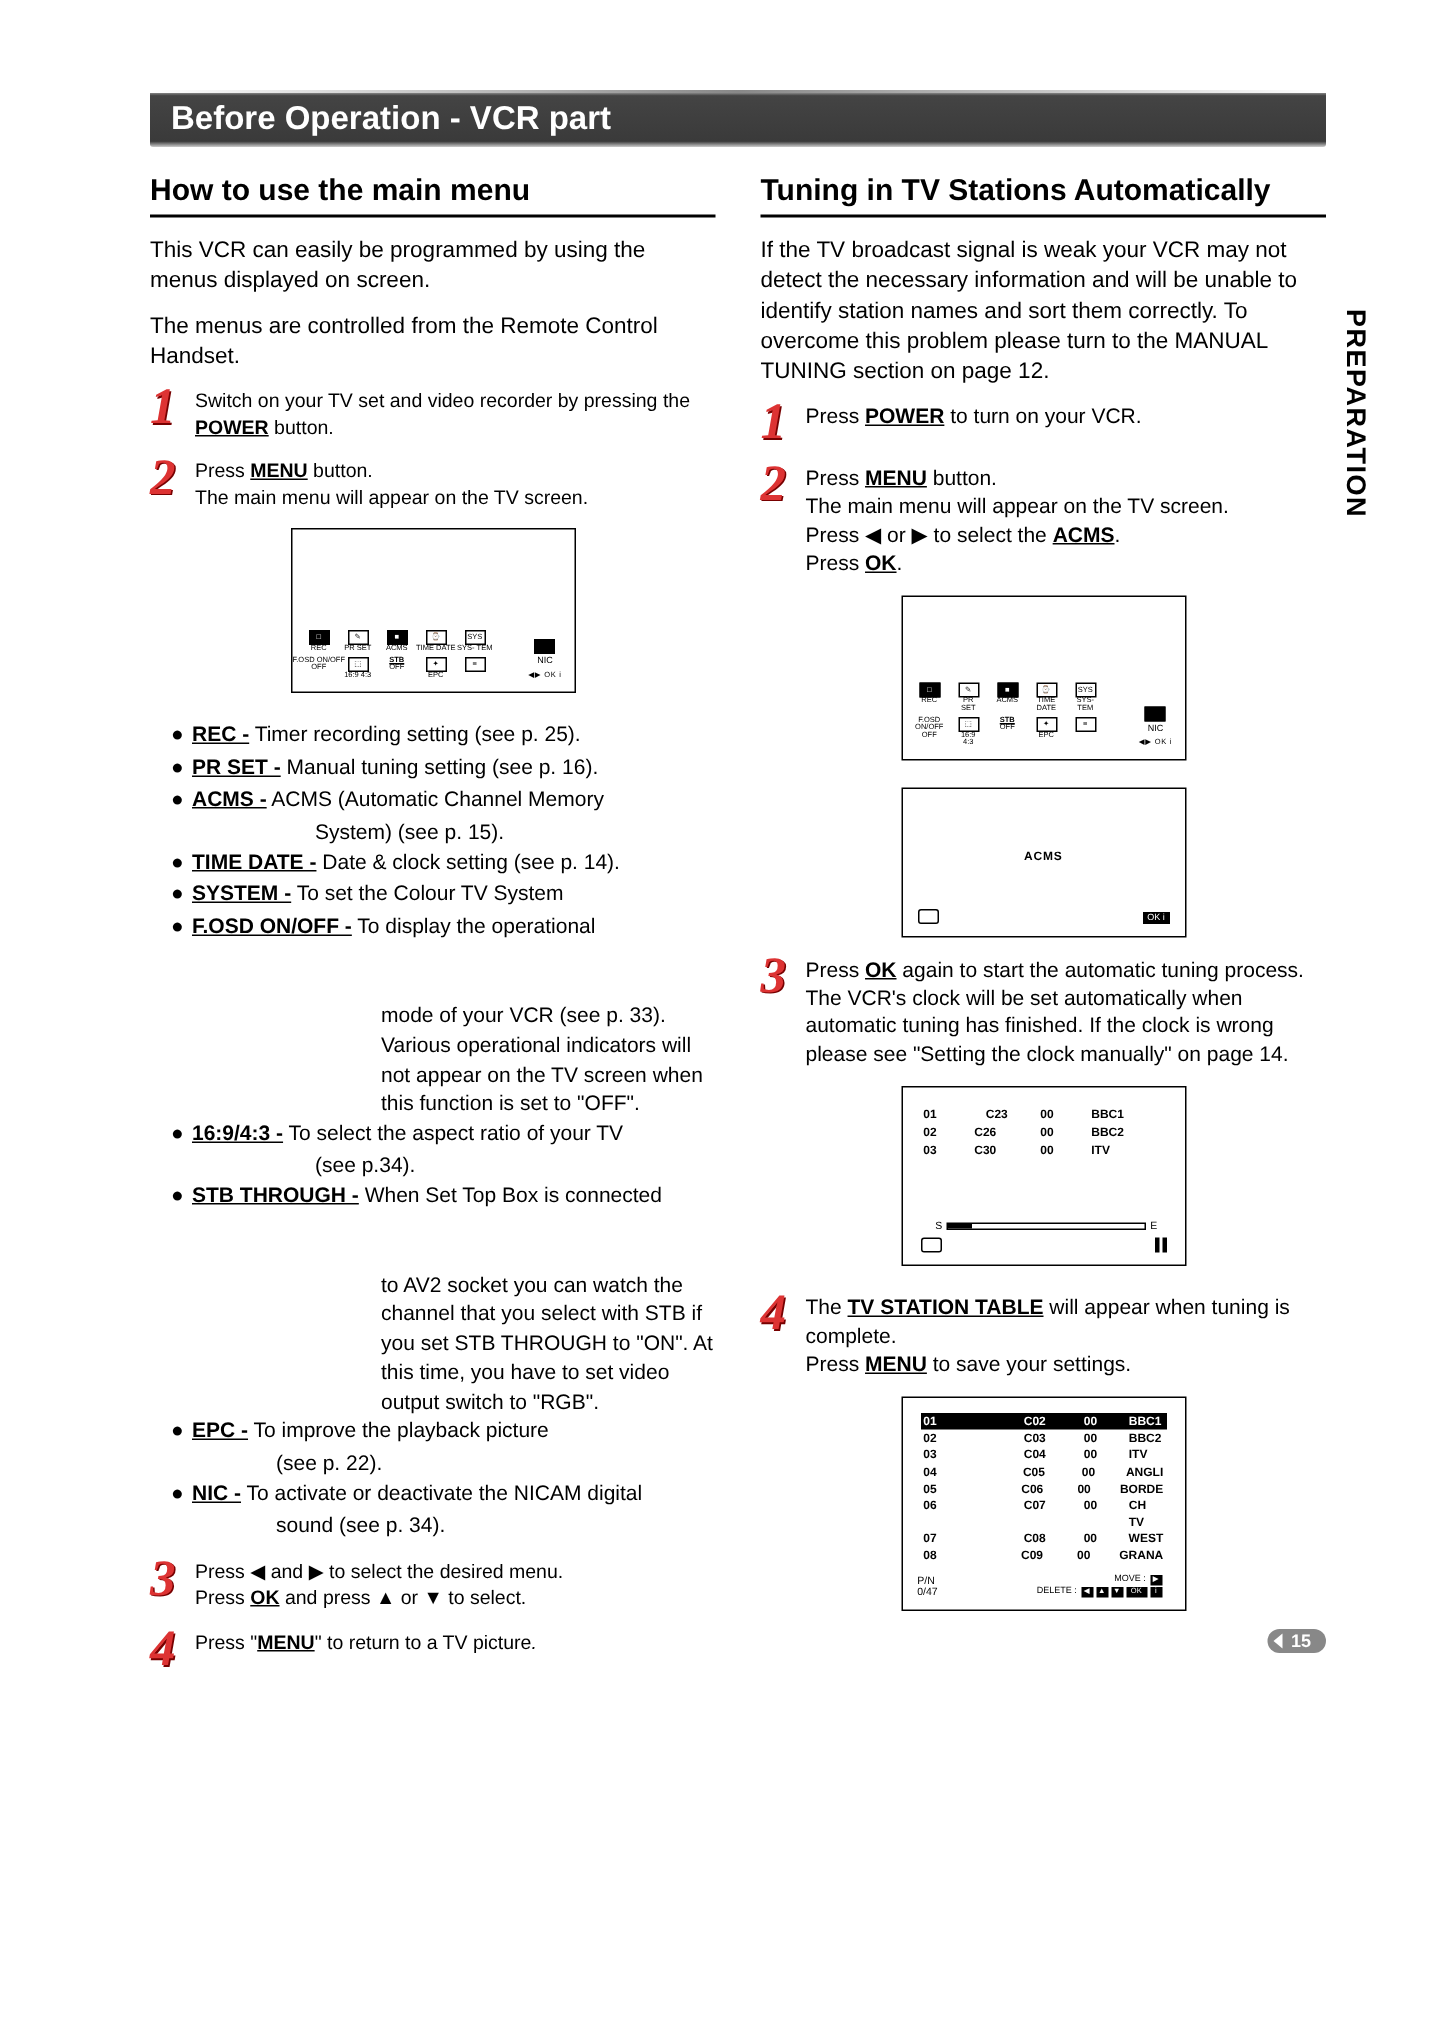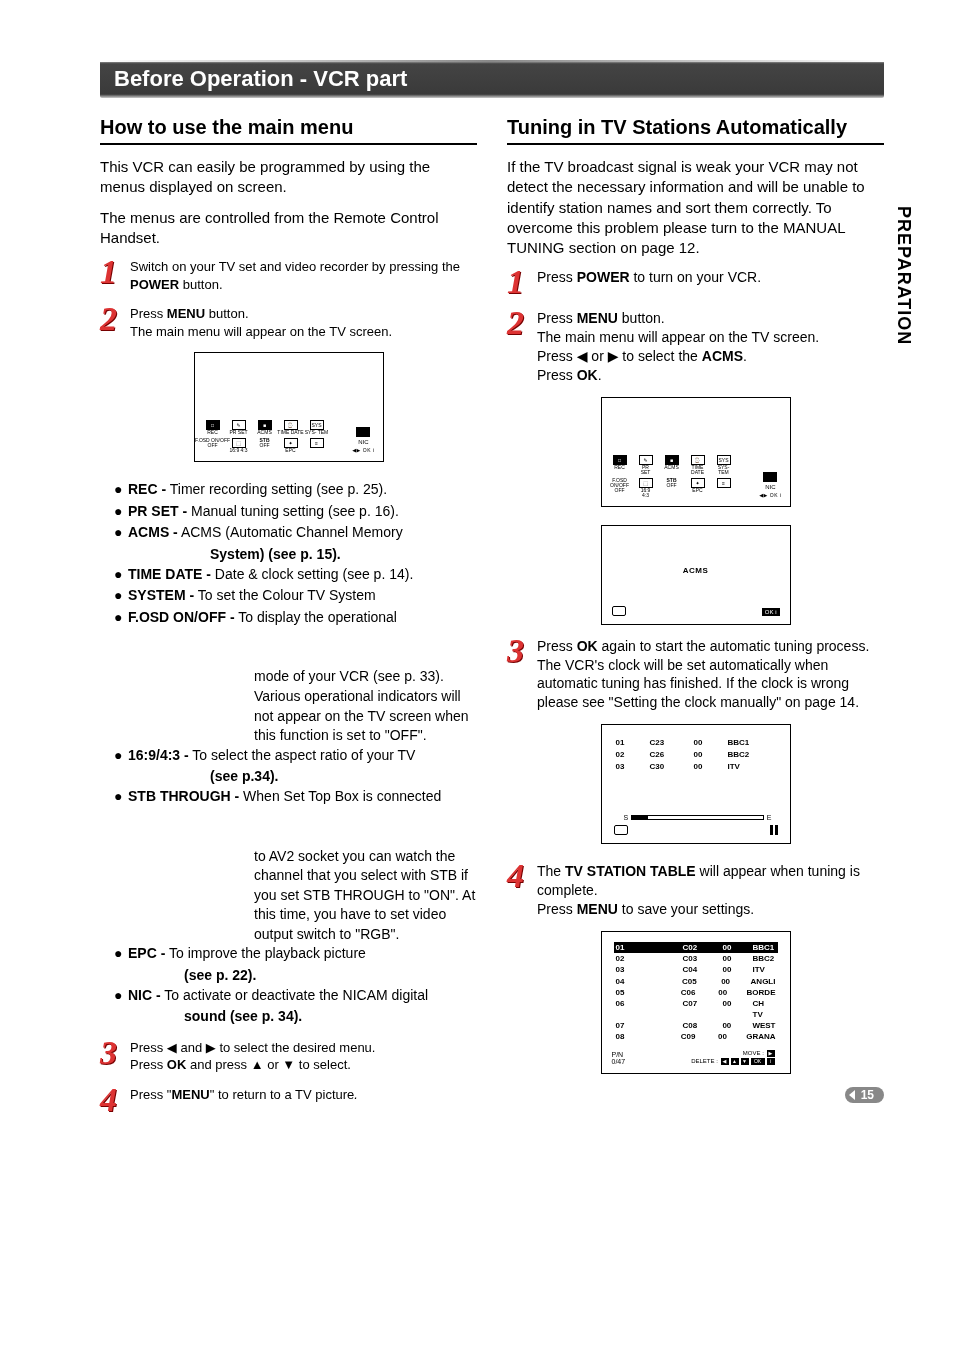--- a/index.html
+++ b/index.html
@@ -12,21 +12,21 @@
   h2 { font-size: 20px; font-weight: bold; margin-bottom: 12px; border-bottom: 2px solid #000; padding-bottom: 4px; }
   p { font-size: 15px; line-height: 1.35; margin-bottom: 10px; }
   .step-row { display: flex; gap: 6px; margin-bottom: 12px; align-items: flex-start; }
   .step-num { font-family: Georgia, 'Times New Roman', serif; font-size: 34px; font-weight: bold; font-style: italic; color: #d33; line-height: 0.85; position: relative; min-width: 24px; text-shadow: 1px 1px 0 #700; }
   .step-body { font-size: 14px; line-height: 1.35; flex: 1; }
   .step-body-sm { font-size: 13px; }
   .menu-list { margin: 0 0 12px 14px; }
   .menu-item { font-size: 14px; line-height: 1.4; display: flex; gap: 4px; margin-bottom: 2px; }
   .menu-item .bullet { min-width: 10px; }
   .menu-item .txt { flex: 1; }
-  .indent-sub2 { padding-left: 96px; font-size: 14px; line-height: 1.4; font-weight: bold; }
+  .indent-sub2 { padding-left: 96px; font-size: 14px; line-height: 1.4; }
   .indent-sub3 { padding-left: 140px; font-size: 14px; line-height: 1.4; margin-top: 40px; }
   .screen { border: 1px solid #000; width: 190px; height: 110px; margin: 10px auto 18px auto; display:flex; flex-direction:column; justify-content:flex-end; padding:8px; font-size:6px; position:relative; background:#fff; }
   .screen-icons { display:flex; flex-wrap:wrap; gap:4px 6px; justify-content:flex-start; font-size:6px; line-height:1.2; }
   .screen-icons .ic { display:flex; flex-direction:column; align-items:center; width:20px; }
   .screen-icons .ic .box { width:14px; height:10px; border:1px solid #000; background:#000; color:#fff; font-size:5px; display:flex; align-items:center; justify-content:center; }
   .screen-icons .ic .box.lt { background:#fff; color:#000; }
   .screen-icons .lab { font-size:5px; text-align:center; line-height:1; white-space:nowrap; }
   .screen .rightcol { position:absolute; right:8px; bottom:8px; display:flex; flex-direction:column; align-items:center; gap:2px; }
   .screen .rightcol .box { width:14px; height:10px; border:1px solid #000; background:#000; }
   .screen .btns { font-size:5px; letter-spacing:0.5px; }
@@ -47,21 +47,21 @@
   .progress-screen .bar .track { flex:1; height:5px; background:#fff; border:1px solid #000; position:relative; }
   .progress-screen .bar .track .fill { position:absolute; left:0; top:0; bottom:0; width:12%; background:#000; }
   .progress-screen .bl-ic { position:absolute; bottom:8px; left:12px; width:14px; height:10px; border:1px solid #000; border-radius:2px; }
   .progress-screen .pause { position:absolute; bottom:8px; right:12px; width:8px; height:10px; }
   .progress-screen .pause::before, .progress-screen .pause::after { content:''; position:absolute; top:0; bottom:0; width:3px; background:#000; }
   .progress-screen .pause::before{left:0;} .progress-screen .pause::after{right:0;}
   .side-tab { position:absolute; right:40px; top:206px; writing-mode: vertical-rl; font-weight:bold; font-size:18px; letter-spacing:1px; }
   .page-num { position:absolute; right:70px; bottom:64px; }
   .page-num .pill { background:#888; color:#fff; border-radius:10px; padding:1px 10px 1px 16px; font-size:12px; font-weight:bold; position:relative; }
   .page-num .pill::before { content:''; position:absolute; left:4px; top:50%; transform:translateY(-50%); width:0; height:0; border-top:5px solid transparent; border-bottom:5px solid transparent; border-right:6px solid #fff; }
-  b { font-weight:bold; }
+  b { font-weight:bold;text-decoration:underline; }
   .sym { font-family: Arial; }
 </style>
 </head>
 <body>
 
 <div class="page">
   <div class="title-bar">Before Operation - VCR part</div>
 
   <div class="columns">
 
@@ -263,21 +263,21 @@
       </div>
 
       <div class="step-row">
         <div class="step-num">3</div>
         <div class="step-body">Press <b>OK</b> again to start the automatic tuning process.<br>The VCR's clock will be set automatically when automatic tuning has finished. If the clock is wrong please see "Setting the clock manually" on page 14.</div>
       </div>
 
       <div class="progress-screen">
         <div class="row">
             <span style="width:20px;">01</span>
-            <span style="width:30px;">C23</span>
+            <span style="width:30px;text-align:center;">C23</span>
             <span style="width:20px;">00</span>
             <span>BBC1</span>
           </div>
         <div class="row">
             <span style="width:20px;">02</span>
             <span style="width:30px;">C26</span>
             <span style="width:20px;">00</span>
             <span>BBC2</span>
           </div>
         <div class="row">

